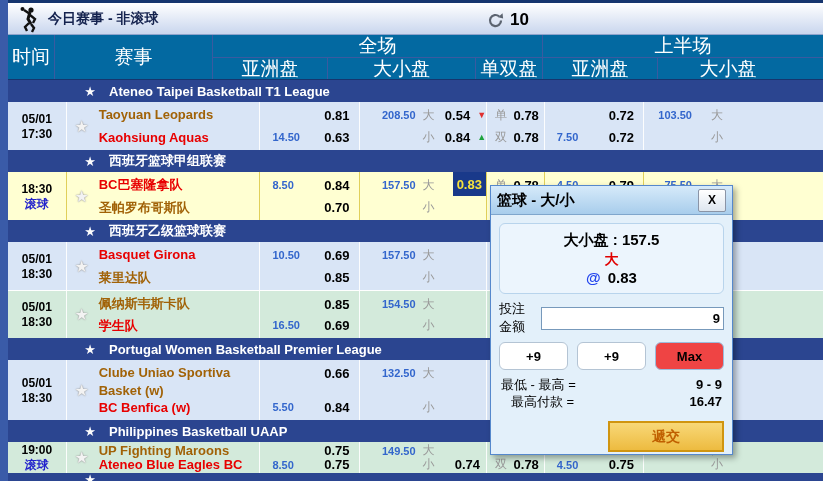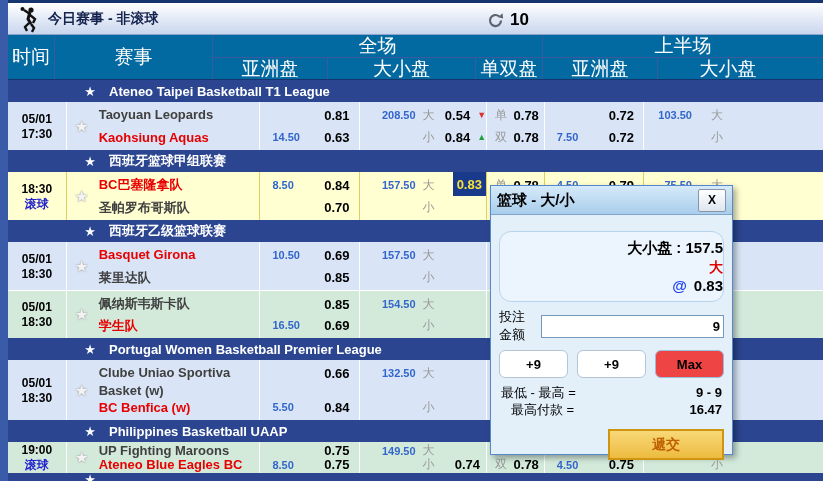--- a/index.html
+++ b/index.html
@@ -45,21 +45,21 @@
   .c + .c{border-left:1px solid rgba(255,255,255,.9);}
   .r-live .c + .c{border-left:1px solid #e0d05a;}
   .c-time{width:67px;justify-content:center;align-items:center;gap:1px;}
   .tv{font-size:12px;font-weight:bold;color:#000;line-height:14px;}
   .tv.lv-live{color:#2222cc;}
   .c-event{width:225px;flex-direction:row;align-items:stretch;padding:4px 0;}
   .star{width:30px;display:flex;align-items:center;justify-content:center;font-size:16px;
     color:#f3f3f3;text-shadow:0 0 1px #9a9a9a,0 0 2px #9a9a9a;}
   .teams{flex:1;display:flex;flex-direction:column;justify-content:space-between;padding-left:2px;}
   .tm{font-size:13px;font-weight:bold;line-height:17px;white-space:nowrap;}
-  .tm.blue{color:#404040;}
+  .tm.blue{color:#a16207;}
   .tm.red{color:#e80000;}
   .ln{display:flex;align-items:center;height:18px;font-size:13px;font-weight:bold;color:#000;}
   .compact .ln{height:13px;}
   .compact .tm{line-height:13px;}
   .compact.c, .compact .c{padding:2px 0;}
   .hcp{font-size:11px;font-weight:bold;color:#3366cc;width:44px;padding-left:12px;}
   .od{margin-left:auto;padding-right:9px;}
   .c-ah{width:115px;}
   .c-ou{width:148px;position:relative;}
   .c-ou .line{font-size:11px;color:#3366cc;font-weight:bold;width:56px;text-align:right;}
@@ -80,22 +80,22 @@
   .sep-top{border-top:1px solid #ffffff;}
 
   
   .popup{position:absolute;left:490px;top:185px;width:243px;height:270px;background:#e3f0fa;
     border:1px solid #5588cc;box-shadow:3px 3px 6px rgba(0,0,0,.35);z-index:20;box-sizing:border-box;}
   .p-title{height:28px;background:linear-gradient(#d6eafa,#a8cdec);display:flex;align-items:center;
     padding:0 6px;font-weight:bold;font-size:15px;color:#000;border-bottom:1px solid #7fa6cc;}
   .p-close{margin-left:auto;width:26px;height:21px;background:linear-gradient(#ffffff,#dde6ef);
     border:1px solid #8a94a6;border-radius:2px;display:flex;align-items:center;justify-content:center;
     font-size:12px;font-weight:bold;color:#000;cursor:default;}
-  .p-info{margin:16px 8px 6px;background:#ecf5fd;border:1px solid #b8d4ec;border-radius:12px;
-    text-align:right;padding:6px 0 5px;}
+  .p-info{margin:8px 8px 6px;background:#ecf5fd;border:1px solid #b8d4ec;border-radius:6px;
+    text-align:center;padding:6px 0 5px;}
   .p-market{font-size:15px;font-weight:bold;color:#000;line-height:20px;}
   .p-sel{font-size:14px;font-weight:bold;color:#e00000;line-height:18px;}
   .p-atline{font-size:15px;font-weight:bold;color:#000;line-height:20px;}
   .p-at{color:#2244ee;margin-right:7px;}
   .p-bet{display:flex;align-items:center;margin:2px 8px 4px;font-size:13px;color:#000;}
   .p-bet input{flex:1;margin-left:6px;height:21px;border:1px solid #7799bb;text-align:right;
     font-size:13px;font-weight:bold;padding:0 3px;font-family:inherit;}
   .p-btns{display:flex;margin:6px 8px 2px;gap:9px;}
   .p-btn{flex:1;height:26px;background:#fff;border:1px solid #b4c4d4;border-radius:6px;
     font-weight:bold;font-size:13px;color:#000;display:flex;align-items:center;justify-content:center;}

